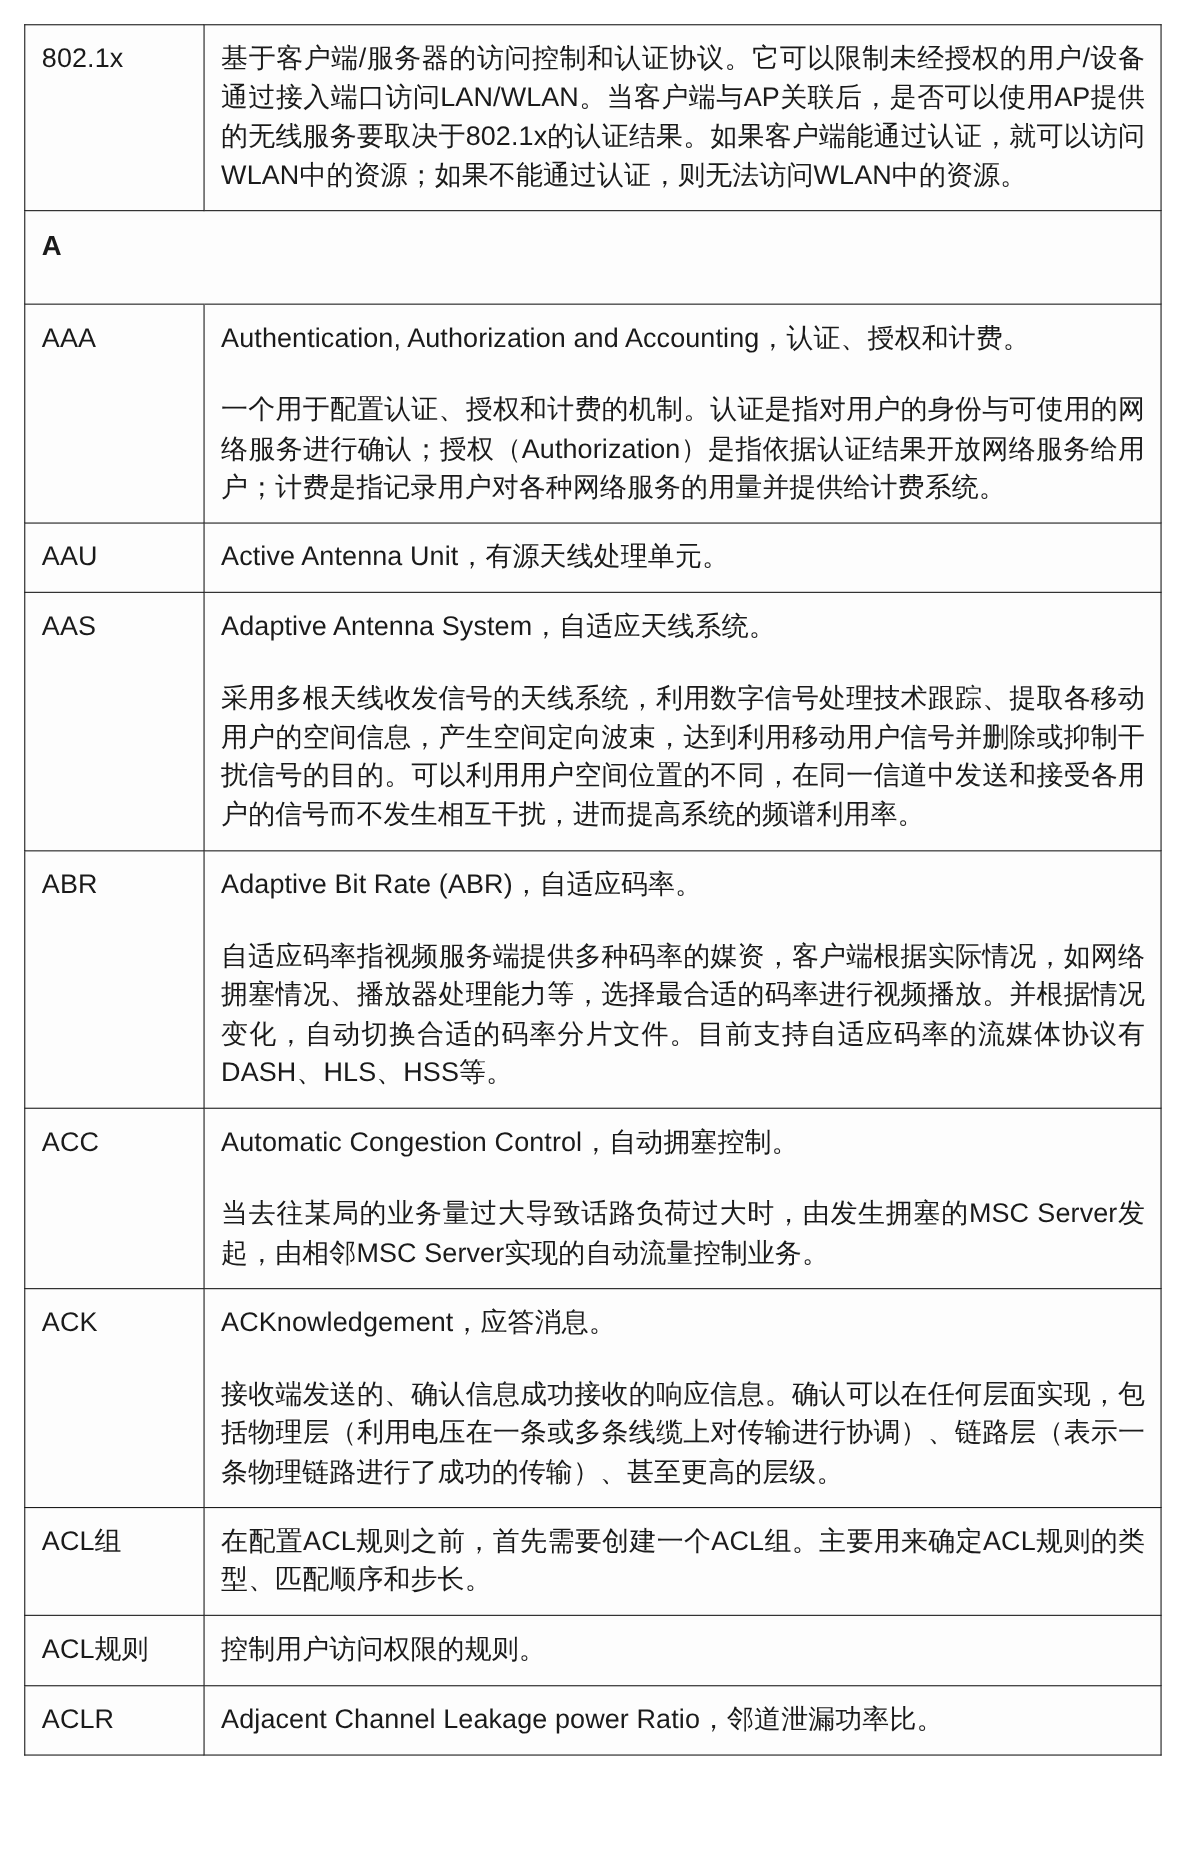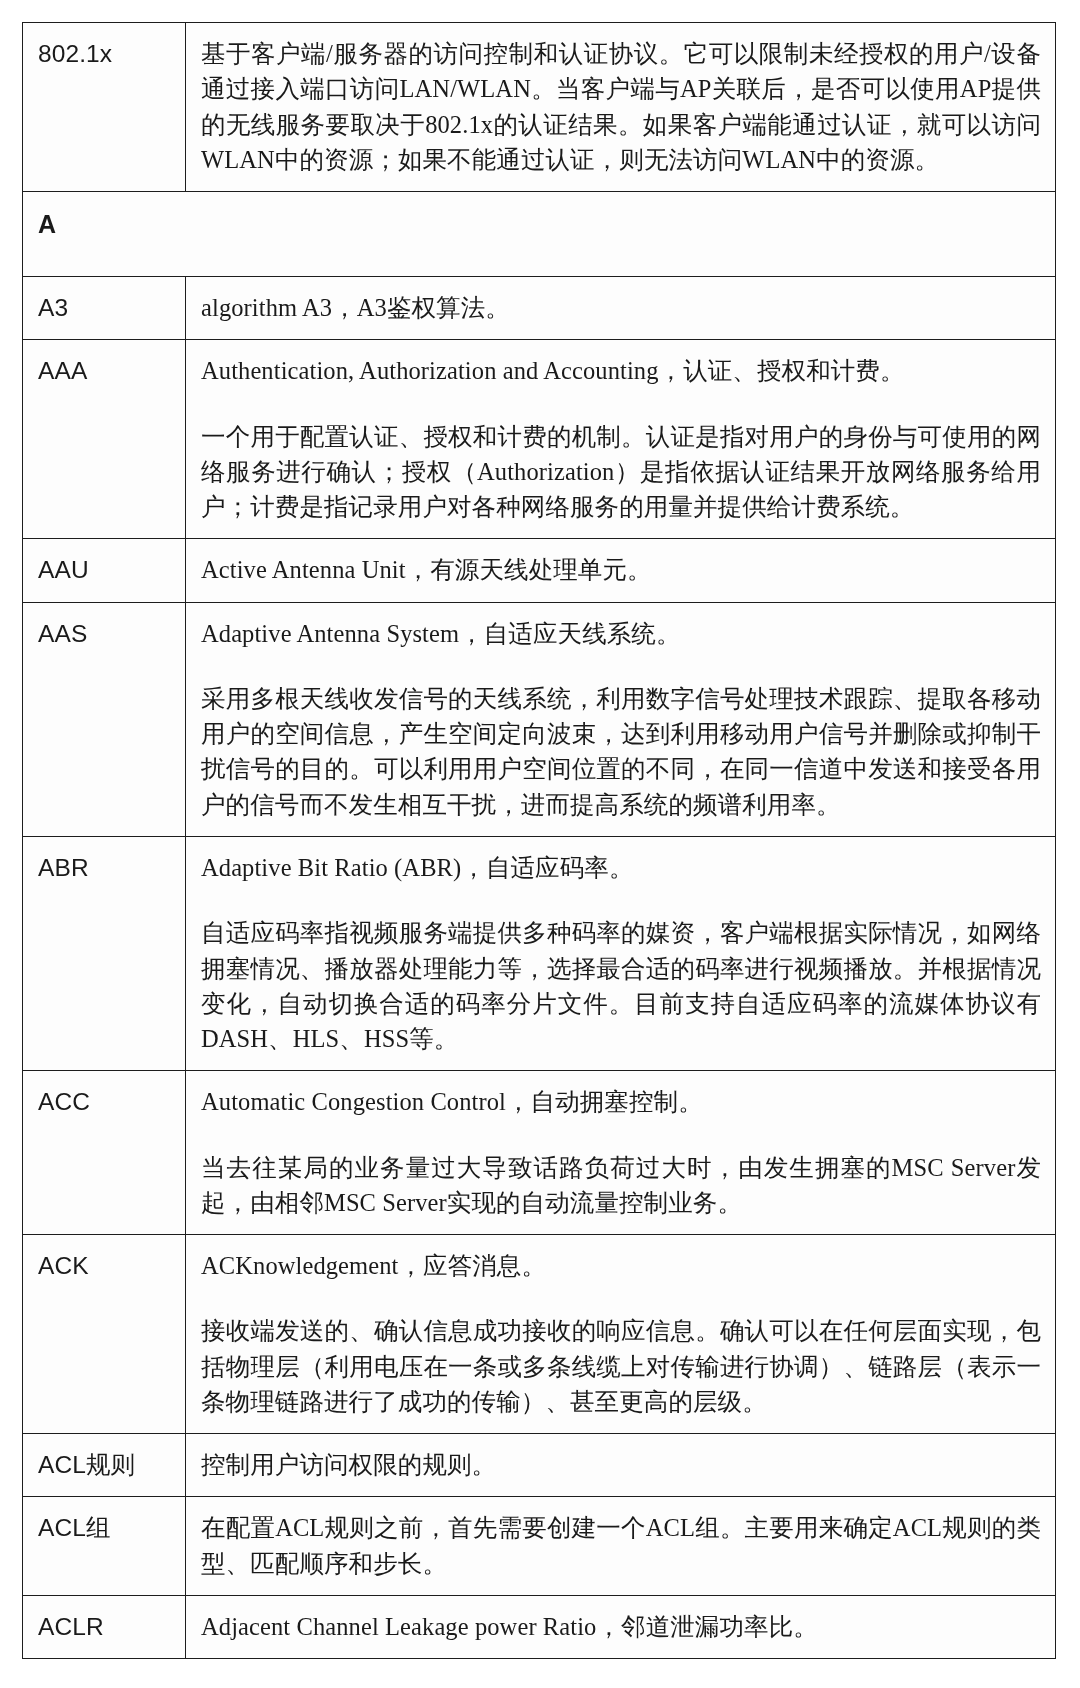--- a/index.html
+++ b/index.html
@@ -47,21 +47,20 @@
   td.term {
     white-space: nowrap;
     font-size: 24.5px;
     padding-left: 17px;
   }
 
   td.def p {
     margin: 0 0 0 0;
     text-align: justify;
     text-justify: inter-ideograph;
-    font-family: Liberation Serif, serif;
   }
   td.def p + p {
     margin-top: 30px;
   }
 
   tr.section-row td.section-head {
     font-weight: bold;
     font-size: 25px;
     padding-top: 14px;
     padding-bottom: 34px;
@@ -87,26 +86,20 @@
           <td class="term">802.1x</td>
           <td class="def">
             <p>基于客户端/服务器的访问控制和认证协议。它可以限制未经授权的用户/设备通过接入端口访问LAN/WLAN。当客户端与AP关联后，是否可以使用AP提供的无线服务要取决于802.1x的认证结果。如果客户端能通过认证，就可以访问WLAN中的资源；如果不能通过认证，则无法访问WLAN中的资源。</p>
           </td>
         </tr>
         <tr class="section-row">
           <td class="term section-head">A</td>
           <td class="def section-blank"></td>
         </tr>
         <tr class="entry-row">
-          <td class="term">A3</td>
-          <td class="def">
-            <p>algorithm A3，A3鉴权算法。</p>
-          </td>
-        </tr>
-        <tr class="entry-row">
           <td class="term">AAA</td>
           <td class="def">
             <p>Authentication, Authorization and Accounting，认证、授权和计费。</p>
             <p>一个用于配置认证、授权和计费的机制。认证是指对用户的身份与可使用的网络服务进行确认；授权（Authorization）是指依据认证结果开放网络服务给用户；计费是指记录用户对各种网络服务的用量并提供给计费系统。</p>
           </td>
         </tr>
         <tr class="entry-row">
           <td class="term">AAU</td>
           <td class="def">
             <p>Active Antenna Unit，有源天线处理单元。</p>
@@ -115,48 +108,48 @@
         <tr class="entry-row">
           <td class="term">AAS</td>
           <td class="def">
             <p>Adaptive Antenna System，自适应天线系统。</p>
             <p>采用多根天线收发信号的天线系统，利用数字信号处理技术跟踪、提取各移动用户的空间信息，产生空间定向波束，达到利用移动用户信号并删除或抑制干扰信号的目的。可以利用用户空间位置的不同，在同一信道中发送和接受各用户的信号而不发生相互干扰，进而提高系统的频谱利用率。</p>
           </td>
         </tr>
         <tr class="entry-row">
           <td class="term">ABR</td>
           <td class="def">
-            <p>Adaptive Bit Ratio (ABR)，自适应码率。</p>
+            <p>Adaptive Bit Rate (ABR)，自适应码率。</p>
             <p>自适应码率指视频服务端提供多种码率的媒资，客户端根据实际情况，如网络拥塞情况、播放器处理能力等，选择最合适的码率进行视频播放。并根据情况变化，自动切换合适的码率分片文件。目前支持自适应码率的流媒体协议有DASH、HLS、HSS等。</p>
           </td>
         </tr>
         <tr class="entry-row">
           <td class="term">ACC</td>
           <td class="def">
             <p>Automatic Congestion Control，自动拥塞控制。</p>
             <p>当去往某局的业务量过大导致话路负荷过大时，由发生拥塞的MSC Server发起，由相邻MSC Server实现的自动流量控制业务。</p>
           </td>
         </tr>
         <tr class="entry-row">
           <td class="term">ACK</td>
           <td class="def">
             <p>ACKnowledgement，应答消息。</p>
             <p>接收端发送的、确认信息成功接收的响应信息。确认可以在任何层面实现，包括物理层（利用电压在一条或多条线缆上对传输进行协调）、链路层（表示一条物理链路进行了成功的传输）、甚至更高的层级。</p>
           </td>
         </tr>
         <tr class="entry-row">
+          <td class="term">ACL组</td>
+          <td class="def">
+            <p>在配置ACL规则之前，首先需要创建一个ACL组。主要用来确定ACL规则的类型、匹配顺序和步长。</p>
+          </td>
+        </tr>
+        <tr class="entry-row">
           <td class="term">ACL规则</td>
           <td class="def">
             <p>控制用户访问权限的规则。</p>
-          </td>
-        </tr>
-        <tr class="entry-row">
-          <td class="term">ACL组</td>
-          <td class="def">
-            <p>在配置ACL规则之前，首先需要创建一个ACL组。主要用来确定ACL规则的类型、匹配顺序和步长。</p>
           </td>
         </tr>
         <tr class="entry-row">
           <td class="term">ACLR</td>
           <td class="def">
             <p>Adjacent Channel Leakage power Ratio，邻道泄漏功率比。</p>
           </td>
         </tr>
       </tbody>
   </table>

